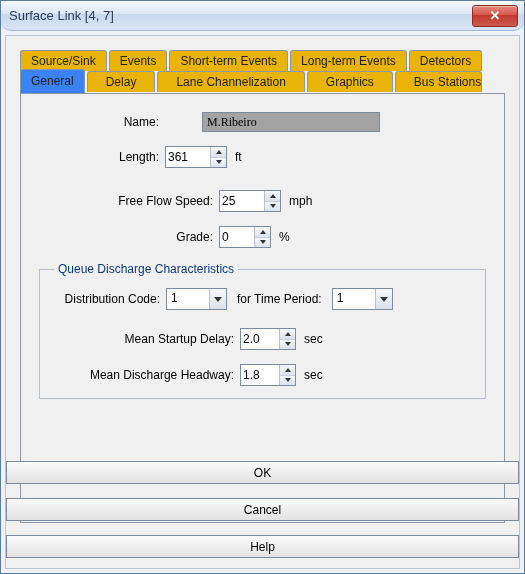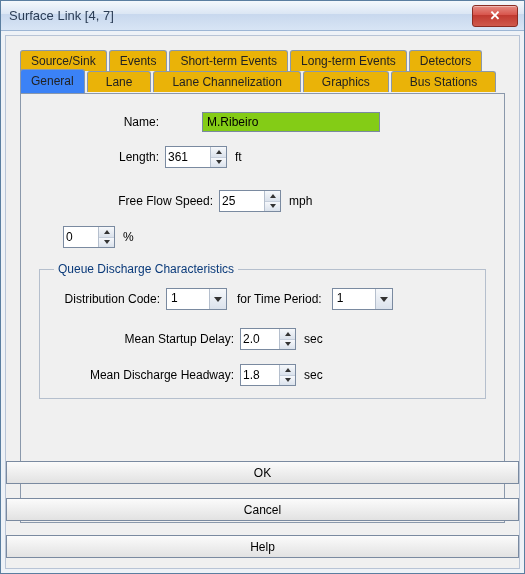--- a/index.html
+++ b/index.html
@@ -21,20 +21,21 @@
     position: relative;
   }
   .titlebar {
     height: 30px;
     background: linear-gradient(to bottom, #f4f8fc 0%, #dbe6f4 45%, #c8d8ee 46%, #d8e5f5 100%);
     border-bottom: 1px solid #9db6d4;
     display: flex;
     align-items: center;
     padding: 0 6px 0 8px;
     box-sizing: border-box;
+    border-radius: 10px;
   }
   .title-text {
     color: #2b3d55;
     flex: 1;
     font-size: 13px;
   }
   .close-btn {
     width: 44px;
     height: 20px;
     border-radius: 3px;
@@ -113,23 +114,23 @@
     align-items: center;
     margin-bottom: 14px;
   }
   .form-row label.lbl {
     text-align: right;
     margin-right: 6px;
   }
   .txt {
     height: 20px;
     border: 1px solid #7a8aa0;
-    background: #84cc16;
+    background: #a3a3a3;
     padding: 1px 4px;
-    font-family: Liberation Sans, sans-serif;
+    font-family: Liberation Serif, serif;
     font-size: 12px;
     box-sizing: border-box;
   }
   .spinner {
     display: inline-flex;
     align-items: stretch;
     height: 22px;
     border: 1px solid #7a8aa0;
     background: #fff;
     box-sizing: border-box;
@@ -230,24 +231,24 @@
       <div class="tab-strip">
         <div class="tab-row top">
           <div class="tab">Source/Sink</div>
           <div class="tab">Events</div>
           <div class="tab">Short-term Events</div>
           <div class="tab">Long-term Events</div>
           <div class="tab">Detectors</div>
         </div>
         <div class="tab-row bottom">
           <div class="tab active">General</div>
-          <div class="tab" style="padding-left:18px;padding-right:18px">Lane</div>
+          <div class="tab" style="padding-left:18px;padding-right:18px">Delay</div>
           <div class="tab" style="padding-left:18px;padding-right:18px">Lane Channelization</div>
           <div class="tab" style="padding-left:18px;padding-right:18px">Graphics</div>
-          <div class="tab" style="padding-left:18px;padding-right:18px">Bus Stations</div>
+          <div class="tab" style="padding-left:18px;padding-right:0">Bus Stations</div>
         </div>
       </div>
 
       <div class="tab-content">
 
         <div class="form-row" style="margin-left:66px;gap:37px;">
           <label class="lbl" style="width:54px">Name:</label>
           <input type="text" class="txt" style="width: 178px;" value="M.Ribeiro">
         </div>
 
@@ -277,20 +278,21 @@
                 </span>
               <span class="sp-btn">
                   <span class="tri-down"></span>
                 </span>
             </span>
           </span>
           <span class="unit">mph</span>
         </div>
 
         <div class="form-row" style="margin-left:24px;">
+          <label class="lbl" style="width:150px">Grade:</label>
           <span class="spinner">
             <input type="text" style="width: 30px;" value="0">
             <span class="sp-btns">
               <span class="sp-btn">
                   <span class="tri-up"></span>
                 </span>
               <span class="sp-btn">
                   <span class="tri-down"></span>
                 </span>
             </span>

